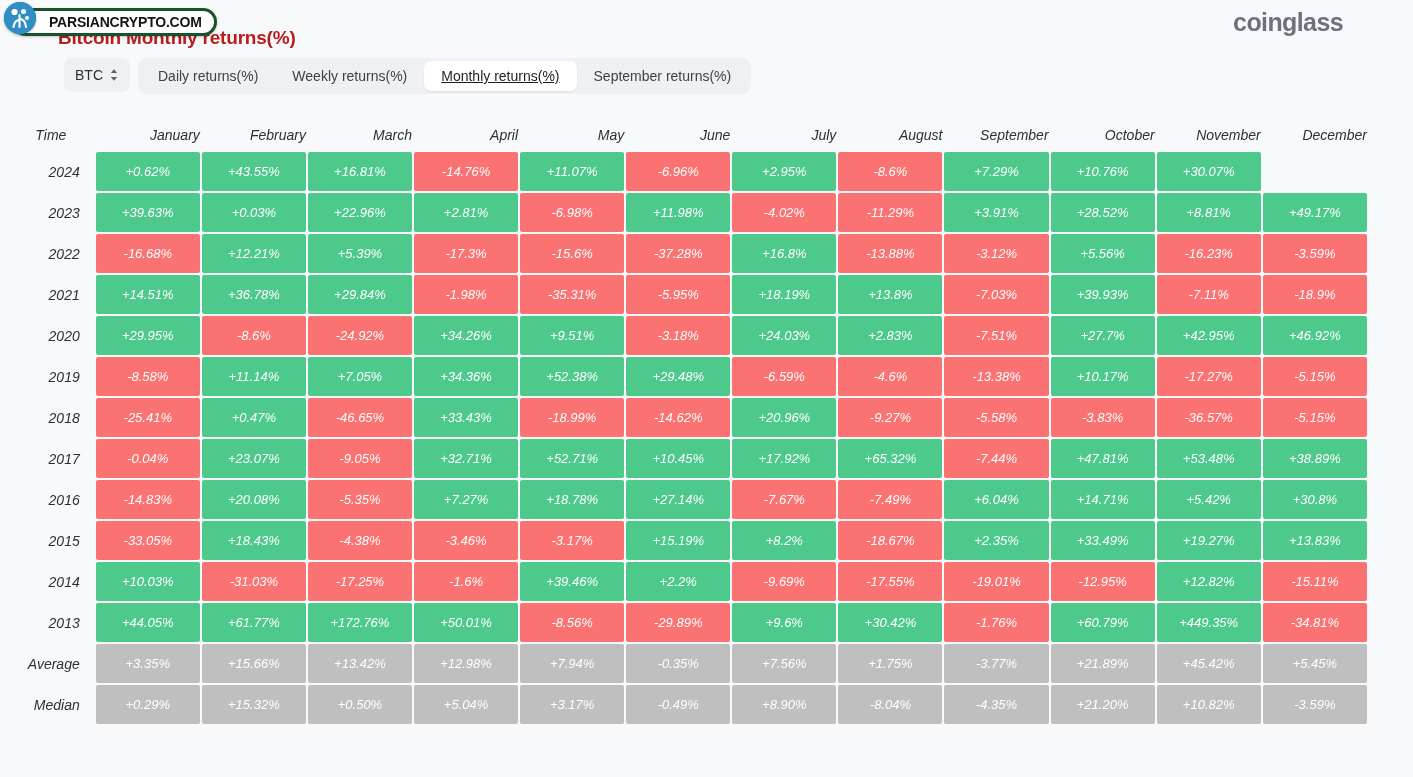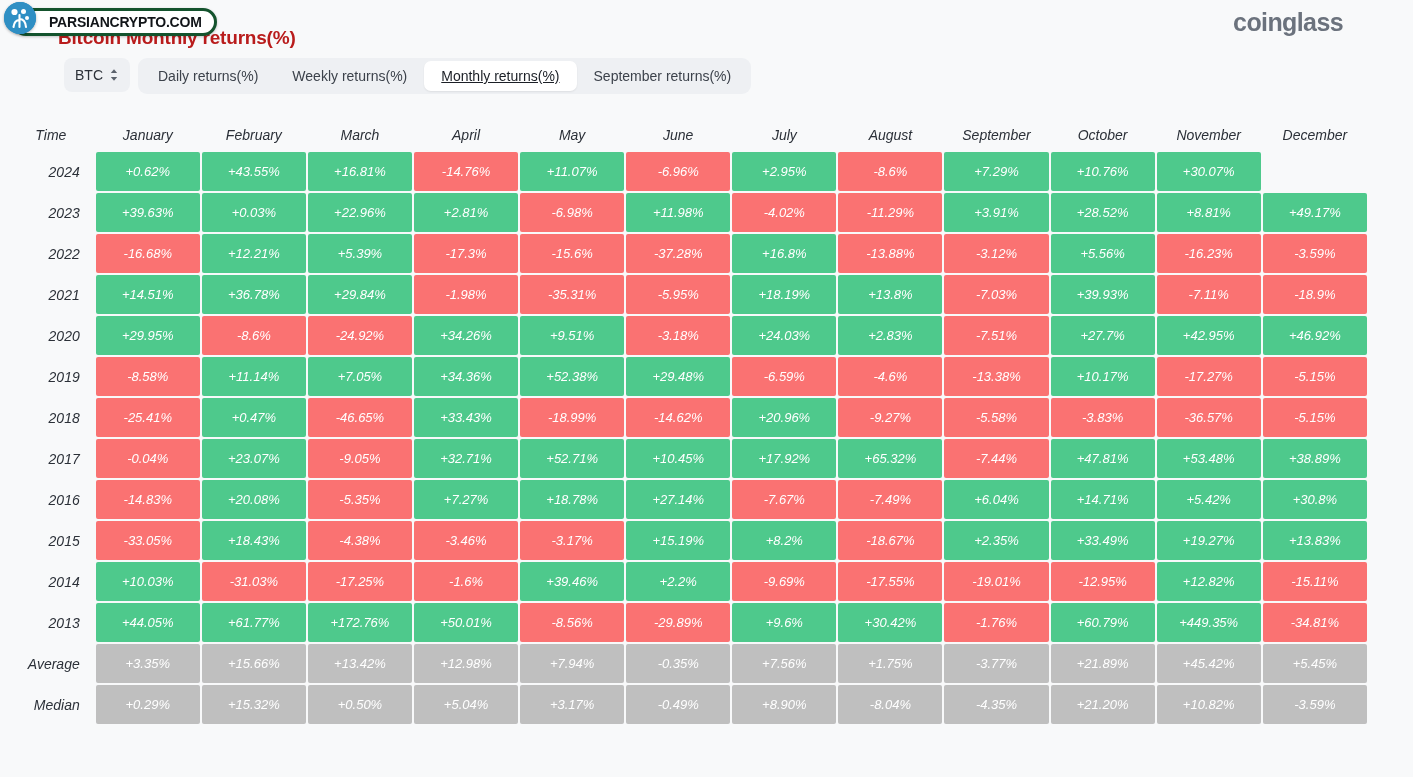--- a/index.html
+++ b/index.html
@@ -125,21 +125,21 @@
     font-style: italic;
   }
   table.returns col.c-time { width: 84px; }
   table.returns col.c-mon  { width: 102px; }
 
   th.col-head {
     height: 30px;
     font-size: 14px;
     font-weight: normal;
     color: #2b3038;
-    text-align: center;
+    text-align: right;
     vertical-align: middle;
     background: transparent;
   }
   th.time-head { text-align: center; }
 
   td.row-head {
     height: 39px;
     font-size: 14px;
     color: #2b3038;
     text-align: right;

